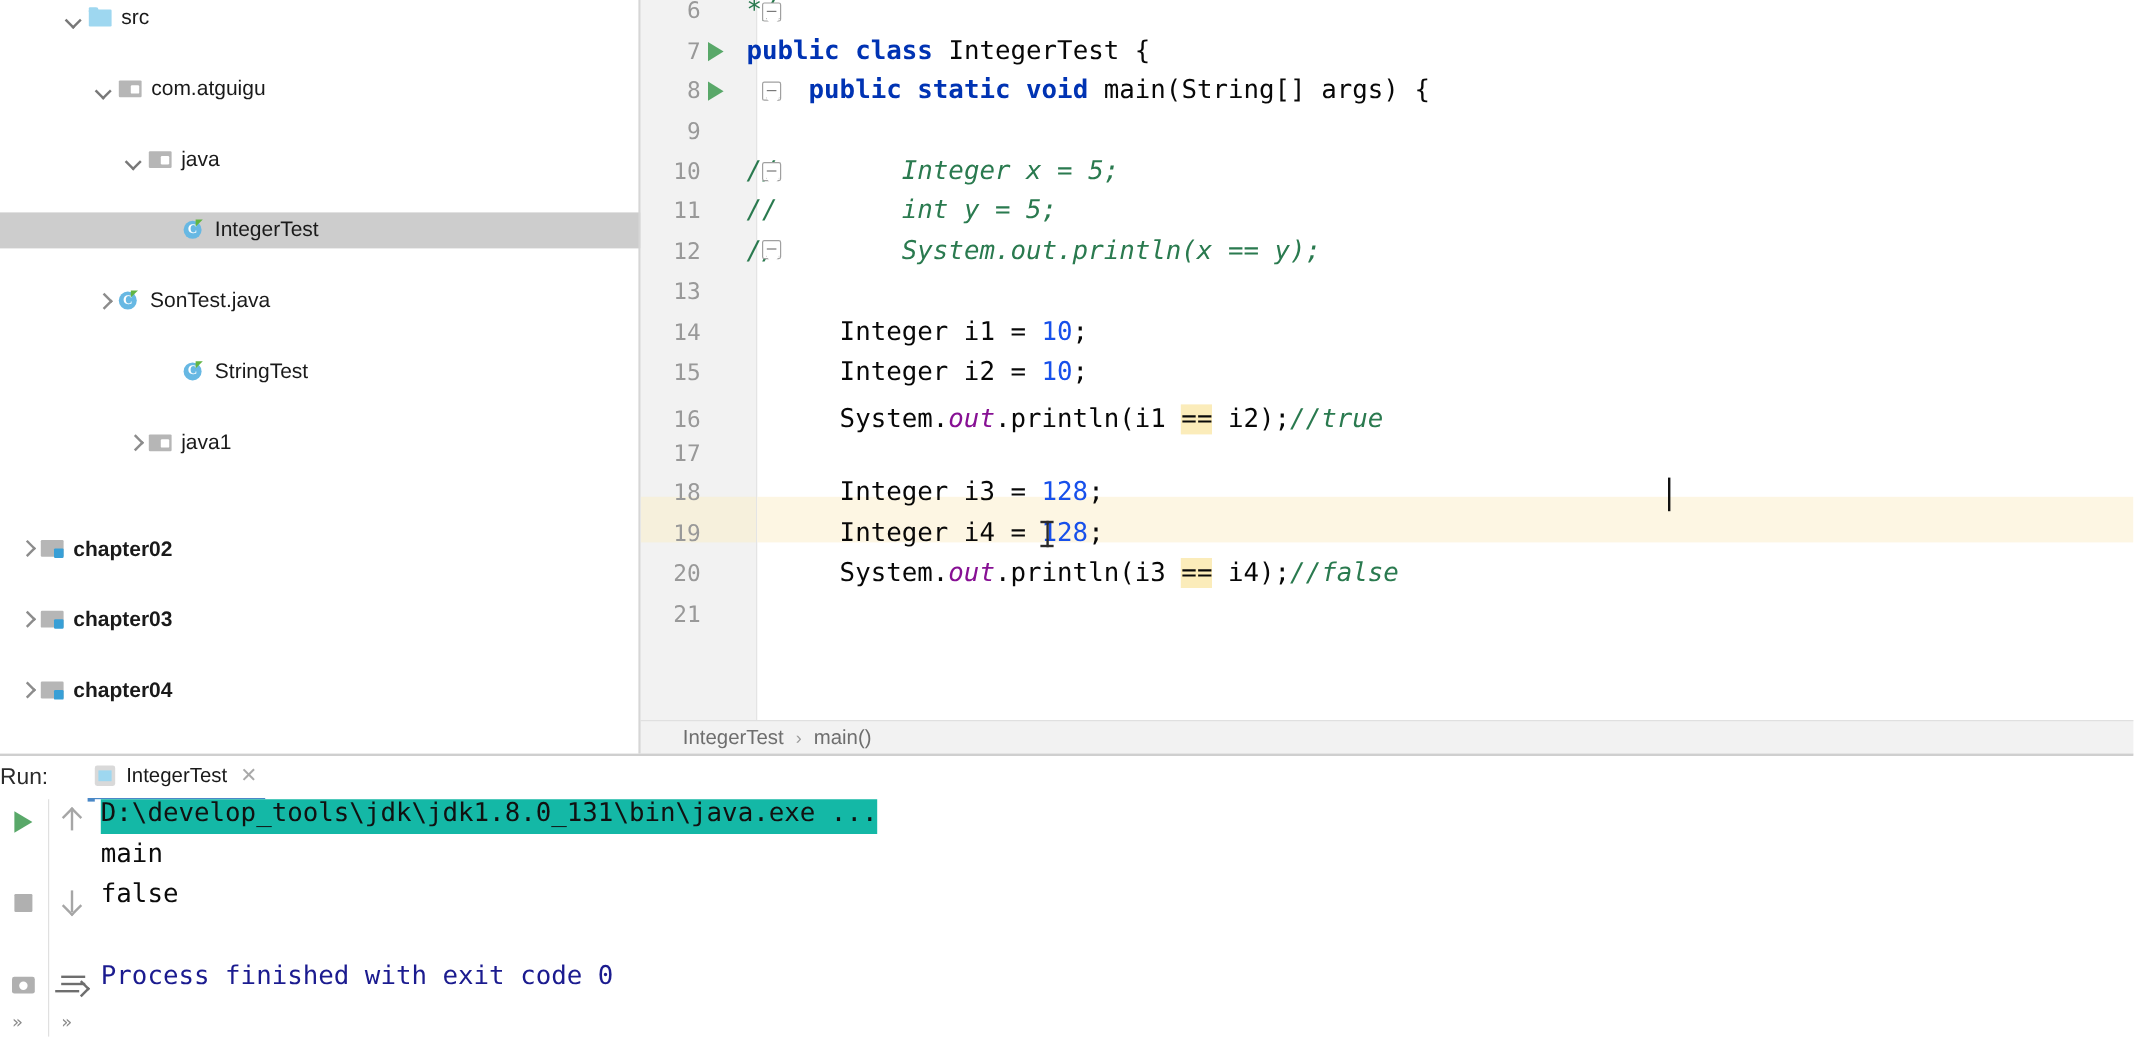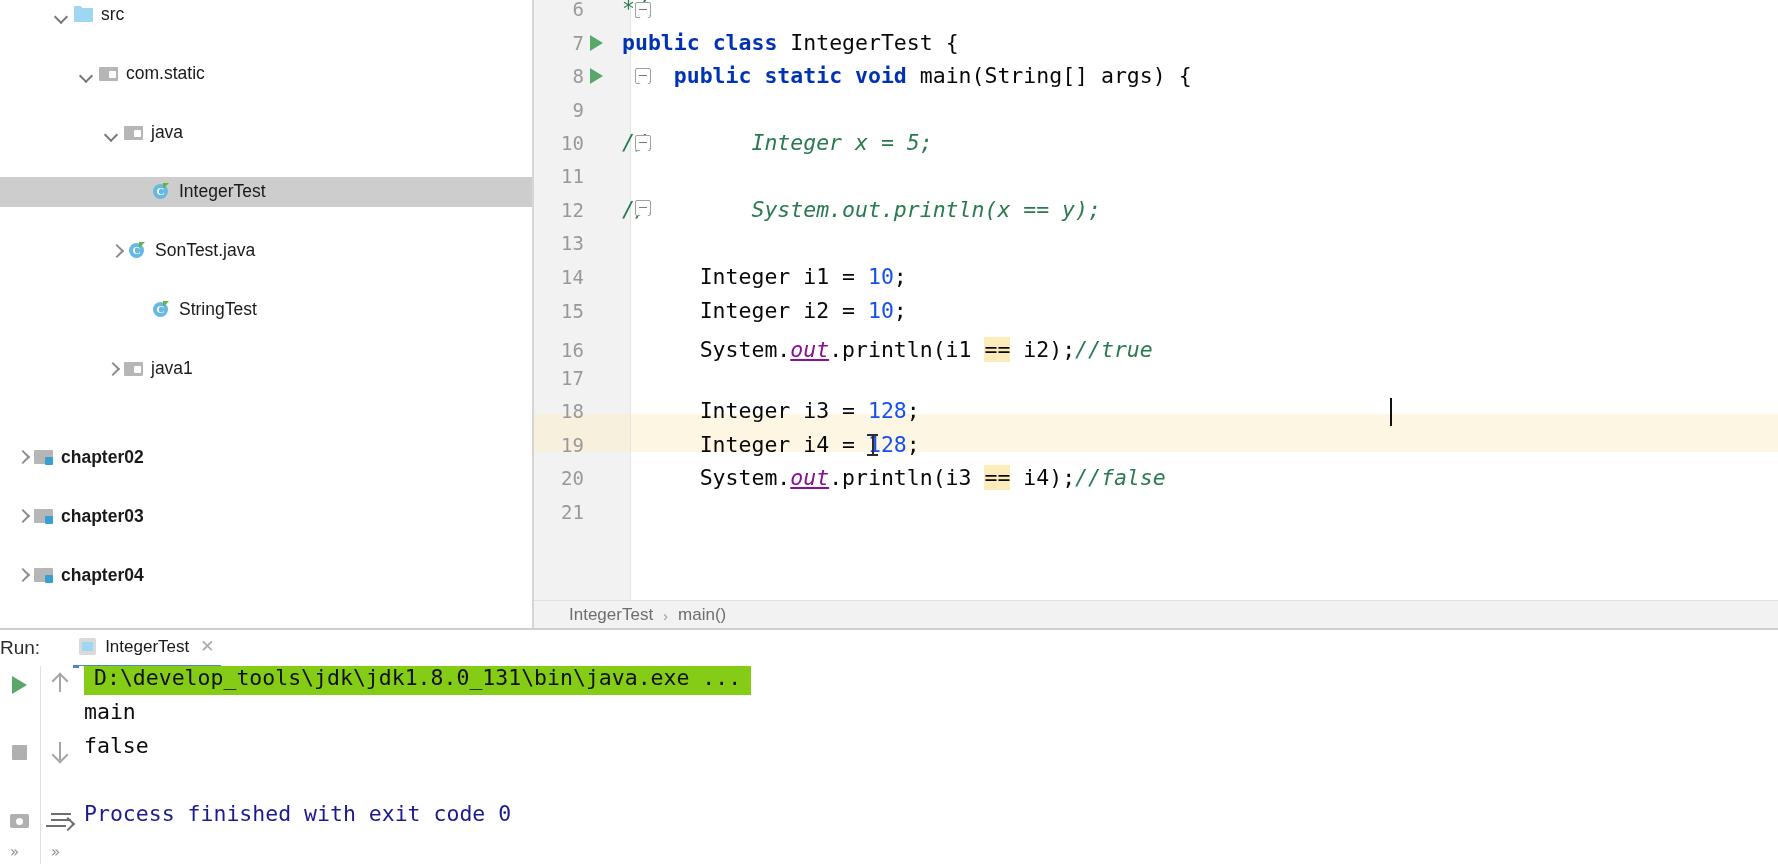--- a/index.html
+++ b/index.html
@@ -205,21 +205,21 @@
     position: absolute;
     left: 0;
     width: 1244px;
     height: 38px;
     background: #fdf6e3;
   }
   .caret-line-bg.gut { background: #f6f0dc; width: 97px; }
   .kw   { color: #0033b3; font-weight: bold; }
   .num  { color: #1750eb; }
   .cmt  { color: #2a7a4f; font-style: italic; }
-  .stat { color: #871094; font-style: italic; text-decoration: underline; }
+  .stat { color: #871094; font-style: italic; }
   .op-hl{ background: #fbecba; }
   .run-marker {
     position: absolute;
     left: 56px;
     width: 0; height: 0;
     border-left: 13px solid #59a869;
     border-top: 8px solid transparent;
     border-bottom: 8px solid transparent;
   }
   .fold-minus {
@@ -450,56 +450,56 @@
     position: absolute;
     left: 5px;
     font-family: "DejaVu Sans Mono", monospace;
     font-size: 21.5px;
     white-space: pre;
     line-height: 34px;
     color: #0b0b0b;
   }
   .con-line.cmdline {
     color: #111111;
-    background: #84cc16;
-    padding: 0 10px;
+    background: #14b8a6;
+    padding: 0 0;
   }
   .con-line.exitline { color: #1b1b8f; text-align: center; }
 </style>
 </head>
 <body>
 
 <div id="app">
 
   <div id="project-tree">
 
     <div class="tree-row" style="top:0px;padding-left:54px">
       <span class="tw-arrow down"></span>
       <span class="tw-icon ic-folder-blue"></span>
       <span class="tree-label">src</span>
     </div>
 
     <div class="tree-row" style="top:29.5px;padding-left:79px">
       <span class="tw-arrow down"></span>
       <span class="tw-icon ic-folder-gray"></span>
-      <span class="tree-label">com.static</span>
+      <span class="tree-label">com.atguigu</span>
     </div>
 
     <div class="tree-row" style="top:59px;padding-left:104px">
       <span class="tw-arrow down"></span>
       <span class="tw-icon ic-folder-gray"></span>
       <span class="tree-label">java</span>
     </div>
 
     <div class="tree-row selected" style="top:88.5px;padding-left:152px">
       <span class="tw-icon ic-class"></span>
       <span class="tree-label">IntegerTest</span>
     </div>
 
-    <div class="tree-row" style="top:118px;padding-left:108px">
+    <div class="tree-row" style="top:118px;padding-left:78px">
       <span class="tw-arrow right"></span>
       <span class="tw-icon ic-class"></span>
       <span class="tree-label">SonTest.java</span>
     </div>
 
     <div class="tree-row" style="top:147.5px;padding-left:152px">
       <span class="tw-icon ic-class"></span>
       <span class="tree-label">StringTest</span>
     </div>
 
@@ -563,20 +563,21 @@
     </div>
 
     <div class="code-line" style="top:124px">
       <span class="lnum">10</span>
       <span class="ctext"><span class="cmt">//</span><span class="cmt">        </span><span class="cmt">Integer x = 5;</span></span>
     </div>
     <div class="fold-minus tip" style="top:135px"></div>
 
     <div class="code-line" style="top:157px">
       <span class="lnum">11</span>
+      <span class="ctext"><span class="cmt">//</span><span class="cmt">        </span><span class="cmt">int y = 5;</span></span>
     </div>
 
     <div class="code-line" style="top:191px">
       <span class="lnum">12</span>
       <span class="ctext"><span class="cmt">//</span><span class="cmt">        </span><span class="cmt">System.out.println(x == y);</span></span>
     </div>
     <div class="fold-minus tip" style="top:200px"></div>
 
     <div class="code-line" style="top:224px">
       <span class="lnum">13</span>

